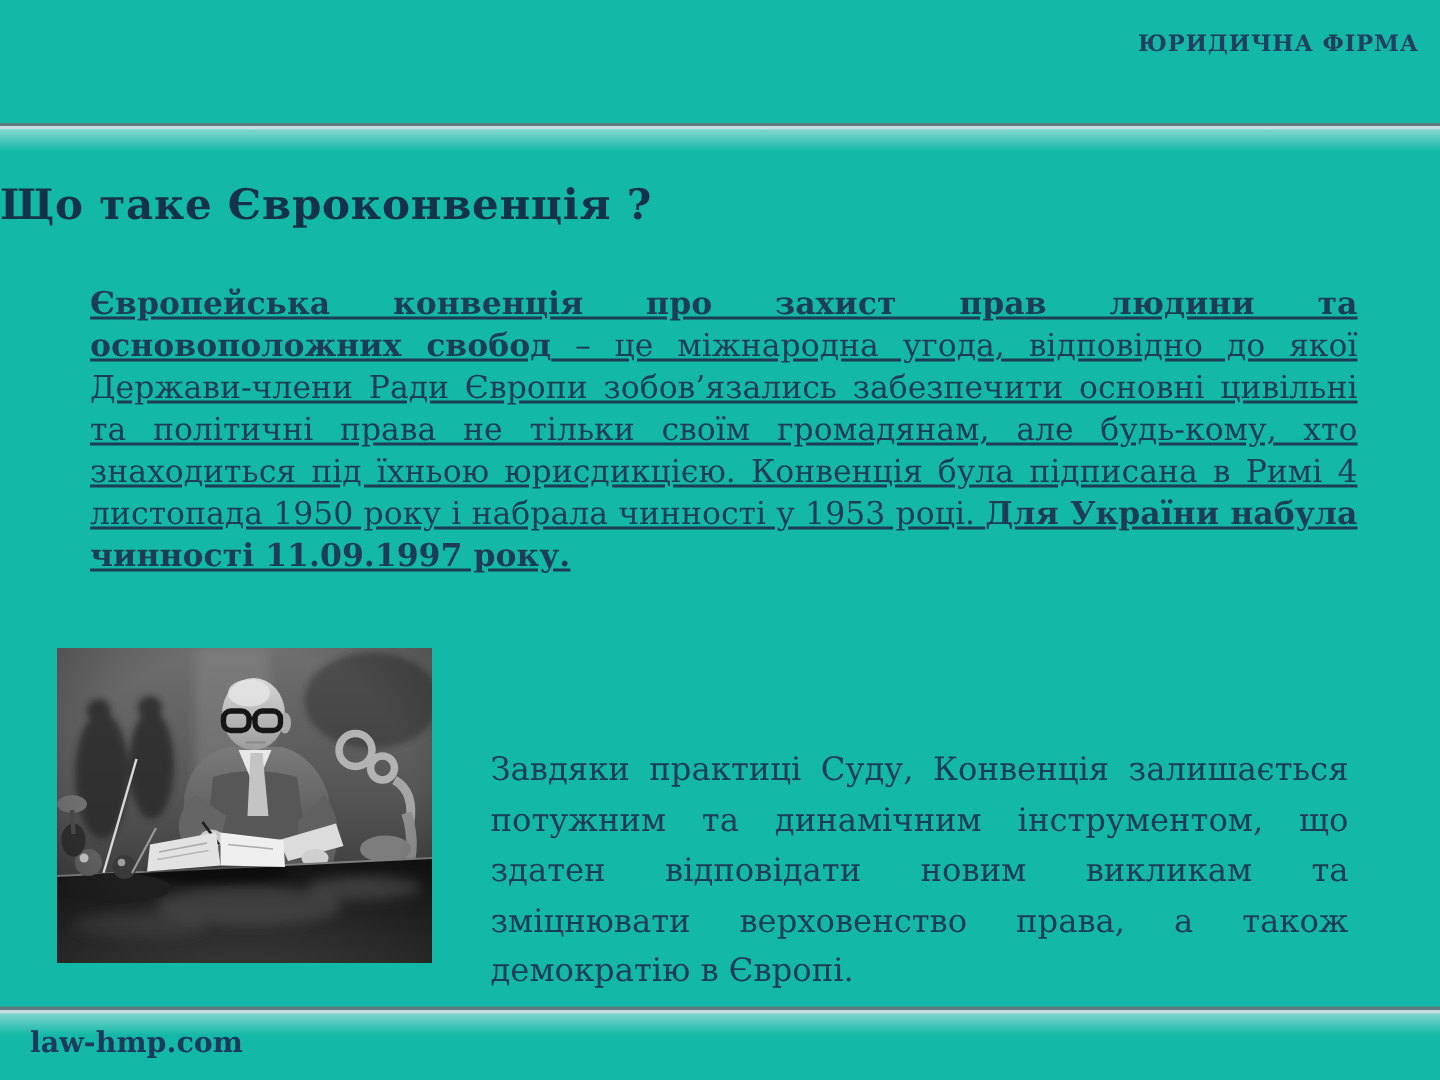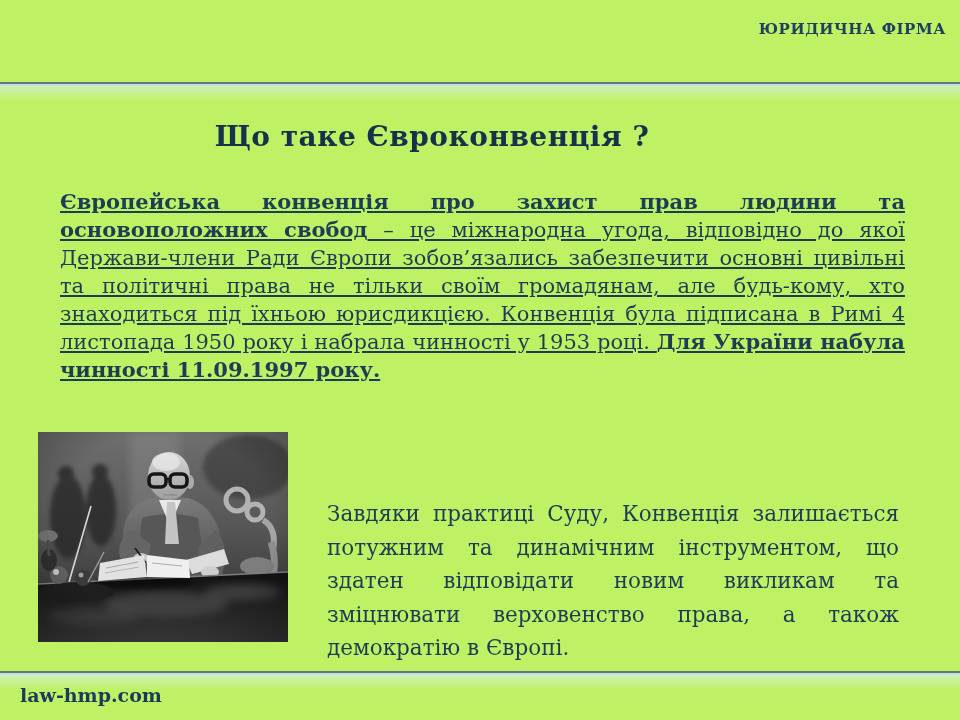--- a/index.html
+++ b/index.html
@@ -1,20 +1,20 @@
 <!DOCTYPE html>
 <html><head>
 <meta charset="utf-8">
 <style>
   html,body{margin:0;padding:0;background:#e9e9e9;}
   .slide{
     position:relative;
     width:960px;height:720px;
     margin:0 auto;
-    background:#bef264;
+    background:#14b8a6;
     overflow:hidden;
     font-family:"DejaVu Serif","Liberation Serif",serif;
   }
   
   .header-block{
     position:absolute;top:20px;right:14px;
     text-align:center;
     color:#21405f;
   }
   .firm-type{
@@ -34,21 +34,21 @@
   .tint{
     position:absolute;left:0;width:960px;height:14px;
     background:linear-gradient(to bottom,rgba(214,236,241,0.55),rgba(255,255,255,0));
     pointer-events:none;
   }
   .tint.top{top:87px;}
   .tint.bottom{top:676px;transform:scaleY(1);}
   
   .slide-title{
     position:absolute;top:120px;left:0;width:864px;
-    text-align:center;
+    text-align:left;
     font-size:28px;font-weight:700;
     color:#15324b;
     letter-spacing:0.5px;
   }
   
   .para1{
     position:absolute;top:188px;left:60px;width:845px;
     font-size:21px;line-height:28px;
     text-align:justify;
     color:#1d3c55;

